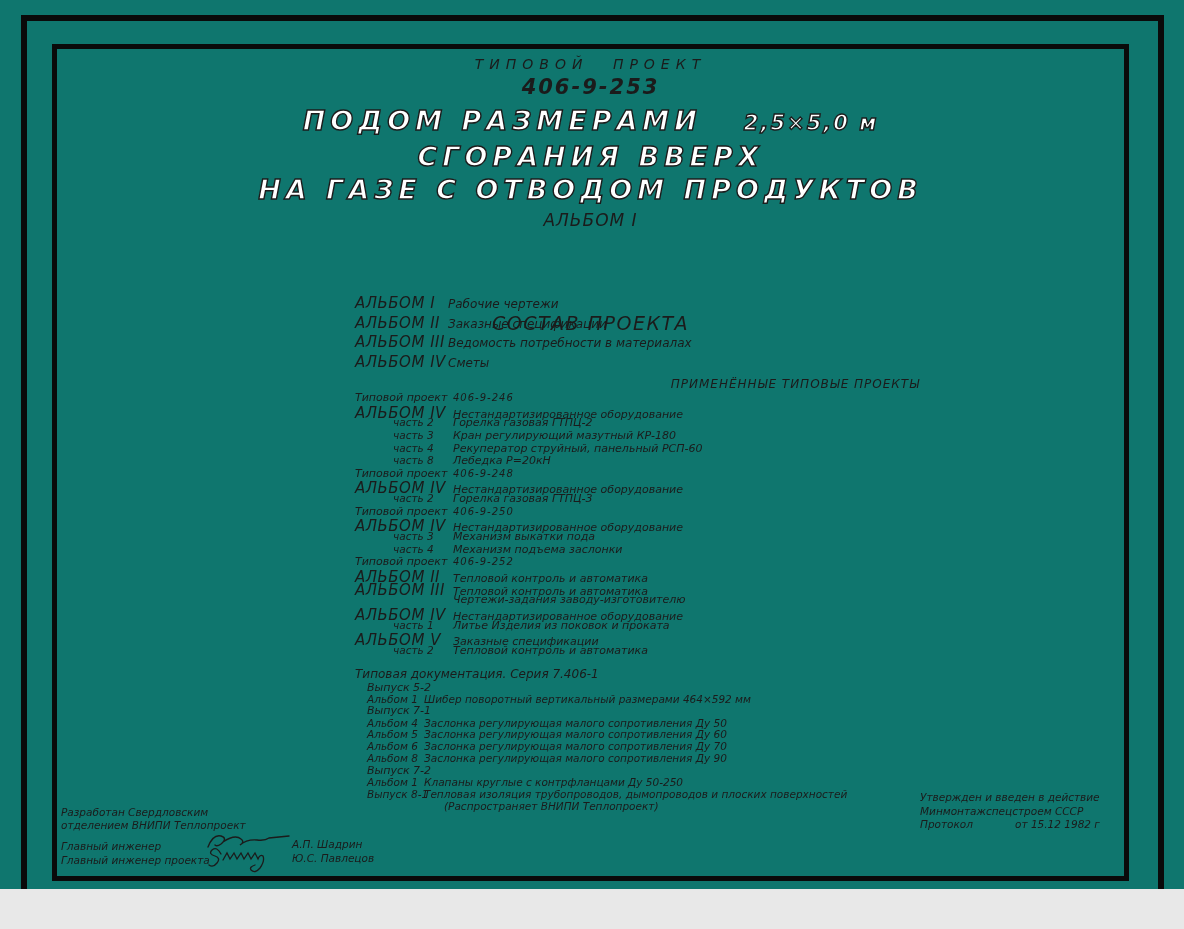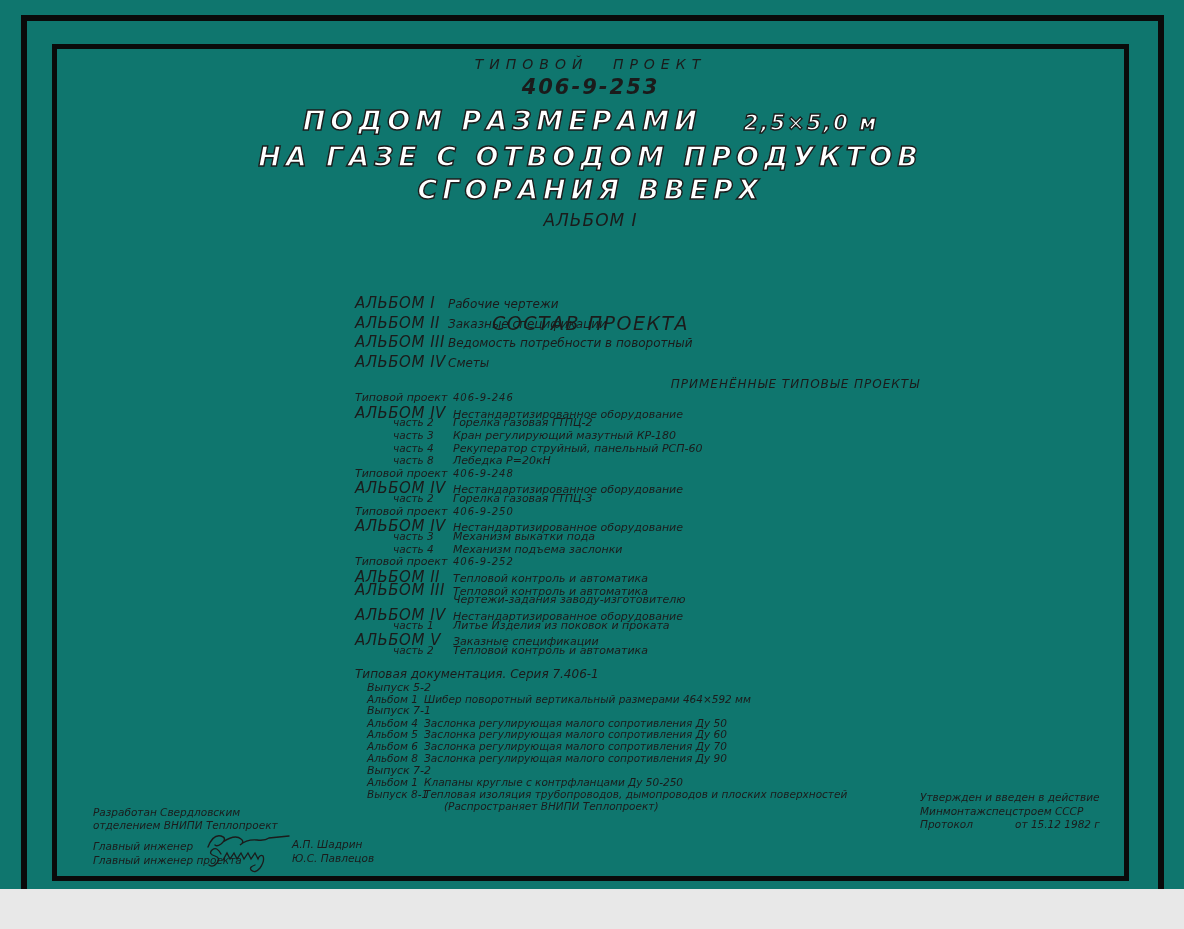--- a/index.html
+++ b/index.html
@@ -59,60 +59,60 @@
   .docs-block{position:absolute;left:355px;top:667px;width:620px;}
   .docs-heading{font-size:12px;font-style:italic;height:13.5px;}
   .d-row{display:flex;align-items:baseline;height:11.8px;}
   .d-row .lbl{width:57px;flex:none;font-size:10.5px;font-style:italic;white-space:nowrap;margin-left:12px;}
   .d-row .desc{font-size:10.5px;font-style:italic;white-space:nowrap;}
   .d-row.issue{height:12.2px;}
   .d-row.issue .lbl{width:auto;font-size:11px;}
   .d-row.cont .desc{padding-left:20px;}
 
   
-  .footer-left{position:absolute;left:93px;top:806px;font-size:10.5px;line-height:13px;font-style:italic;}
+  .footer-left{position:absolute;left:61px;top:806px;font-size:10.5px;line-height:13px;font-style:italic;}
   .roles{margin-top:7px;line-height:14px;}
   .names{position:absolute;left:292px;top:837px;font-size:10.5px;line-height:14px;font-style:italic;}
   .sig{position:absolute;}
   .sig svg{display:block;}
   .footer-right{position:absolute;left:920px;top:791px;font-size:10.5px;line-height:13.5px;font-style:italic;}
   .protocol-value{margin-left:42px;}
 </style>
 </head>
 <body>
 
 <div class="page">
 
   <div class="frame outer"></div>
   <div class="frame inner"></div>
 
   <div class="header">
     <div class="doc-type">ТИПОВОЙ ПРОЕКТ</div>
     <div class="doc-number">406-9-253</div>
     <div class="big-title">
       <div class="line"><span>ПОДОМ РАЗМЕРАМИ</span><span class="size-part">2,5×5,0 м</span></div>
+      <div class="line">СГОРАНИЯ ВВЕРХ</div>
       <div class="line">НА ГАЗЕ С ОТВОДОМ ПРОДУКТОВ</div>
-      <div class="line">СГОРАНИЯ ВВЕРХ</div>
     </div>
     <div class="album-label">АЛЬБОМ I</div>
   </div>
 
   <div class="comp-heading">СОСТАВ ПРОЕКТА</div>
   <div class="comp-rows">
     <div class="comp-row">
       <span class="lbl">АЛЬБОМ I</span>
       <span class="desc">Рабочие чертежи</span>
     </div>
     <div class="comp-row">
       <span class="lbl">АЛЬБОМ II</span>
       <span class="desc">Заказные спецификации</span>
     </div>
     <div class="comp-row">
       <span class="lbl">АЛЬБОМ III</span>
-      <span class="desc">Ведомость потребности в поворотный</span>
+      <span class="desc">Ведомость потребности в материалах</span>
     </div>
     <div class="comp-row">
       <span class="lbl">АЛЬБОМ IV</span>
       <span class="desc">Сметы</span>
     </div>
   </div>
 
   <div class="applied-heading">ПРИМЕНЁННЫЕ ТИПОВЫЕ ПРОЕКТЫ</div>
   <div class="applied-rows">
     <div class="a-row project">

